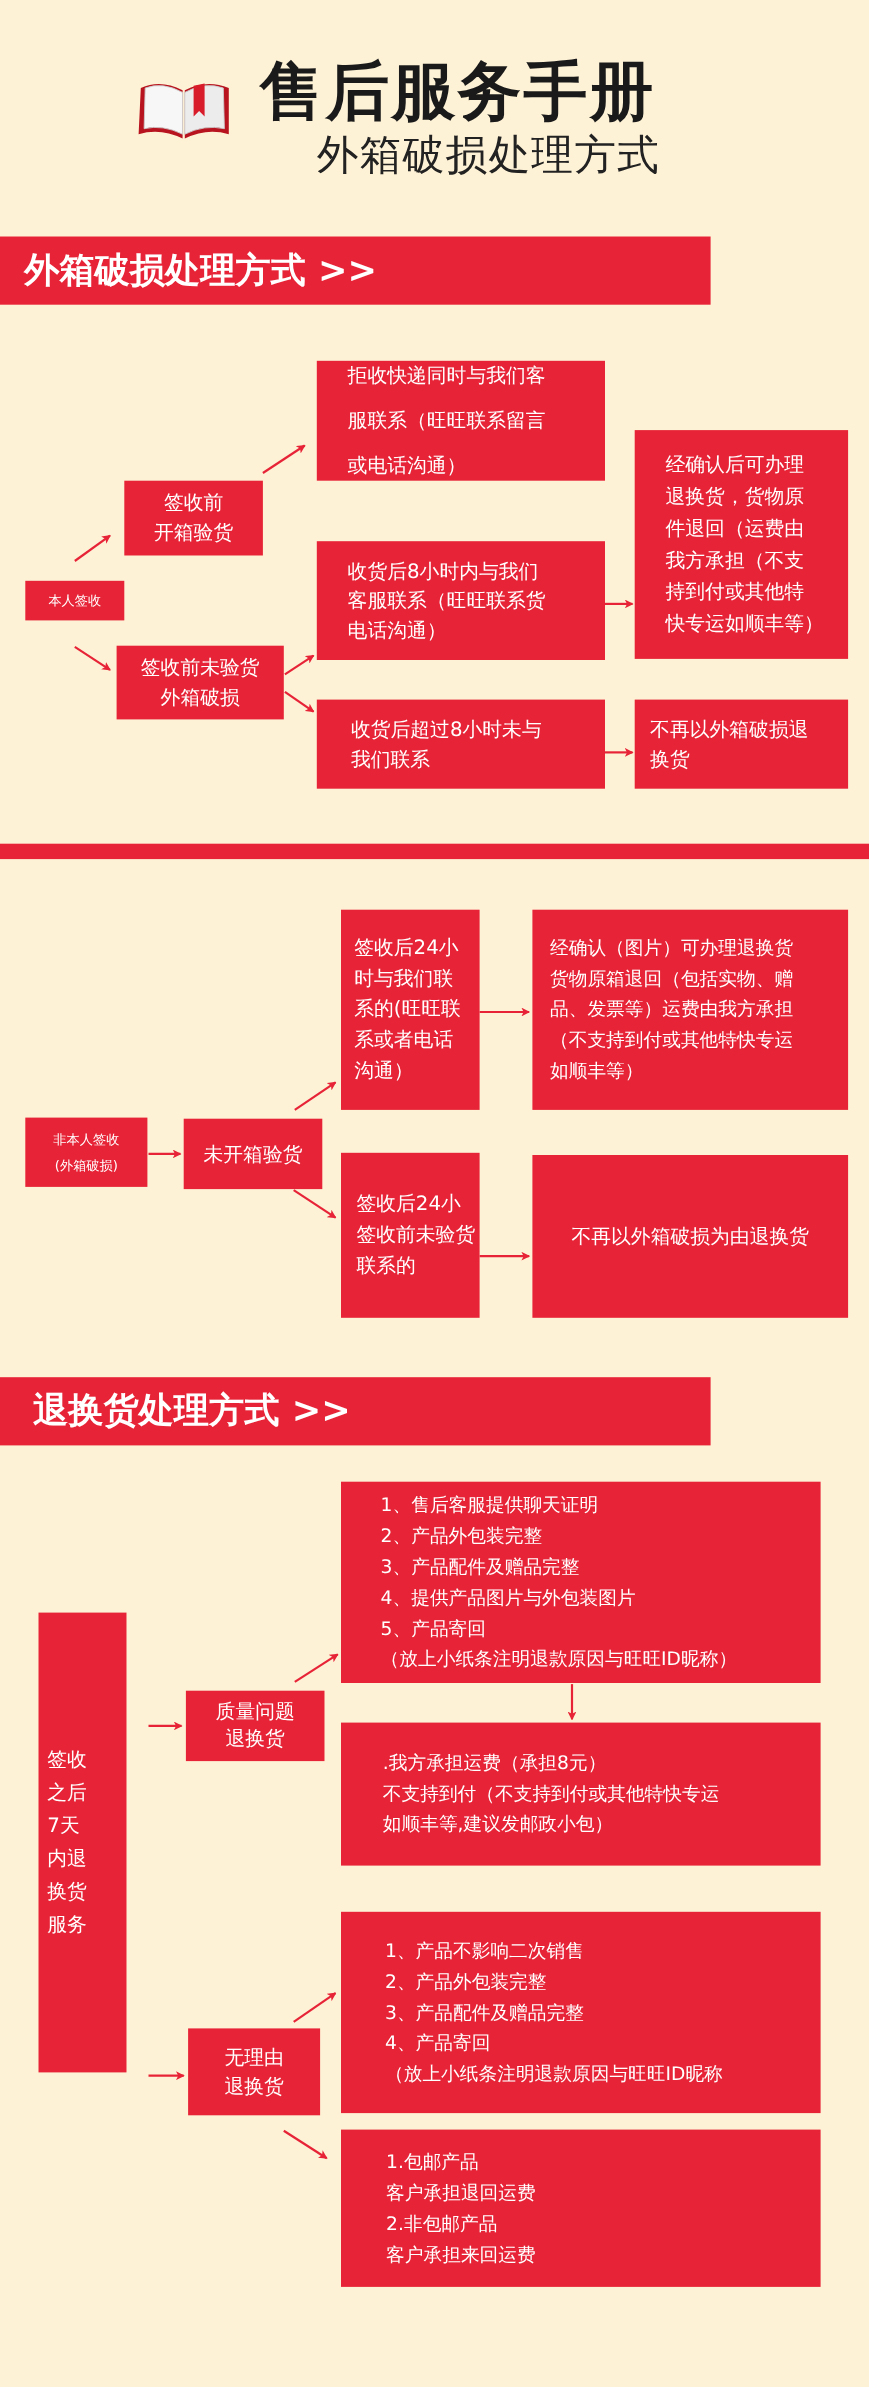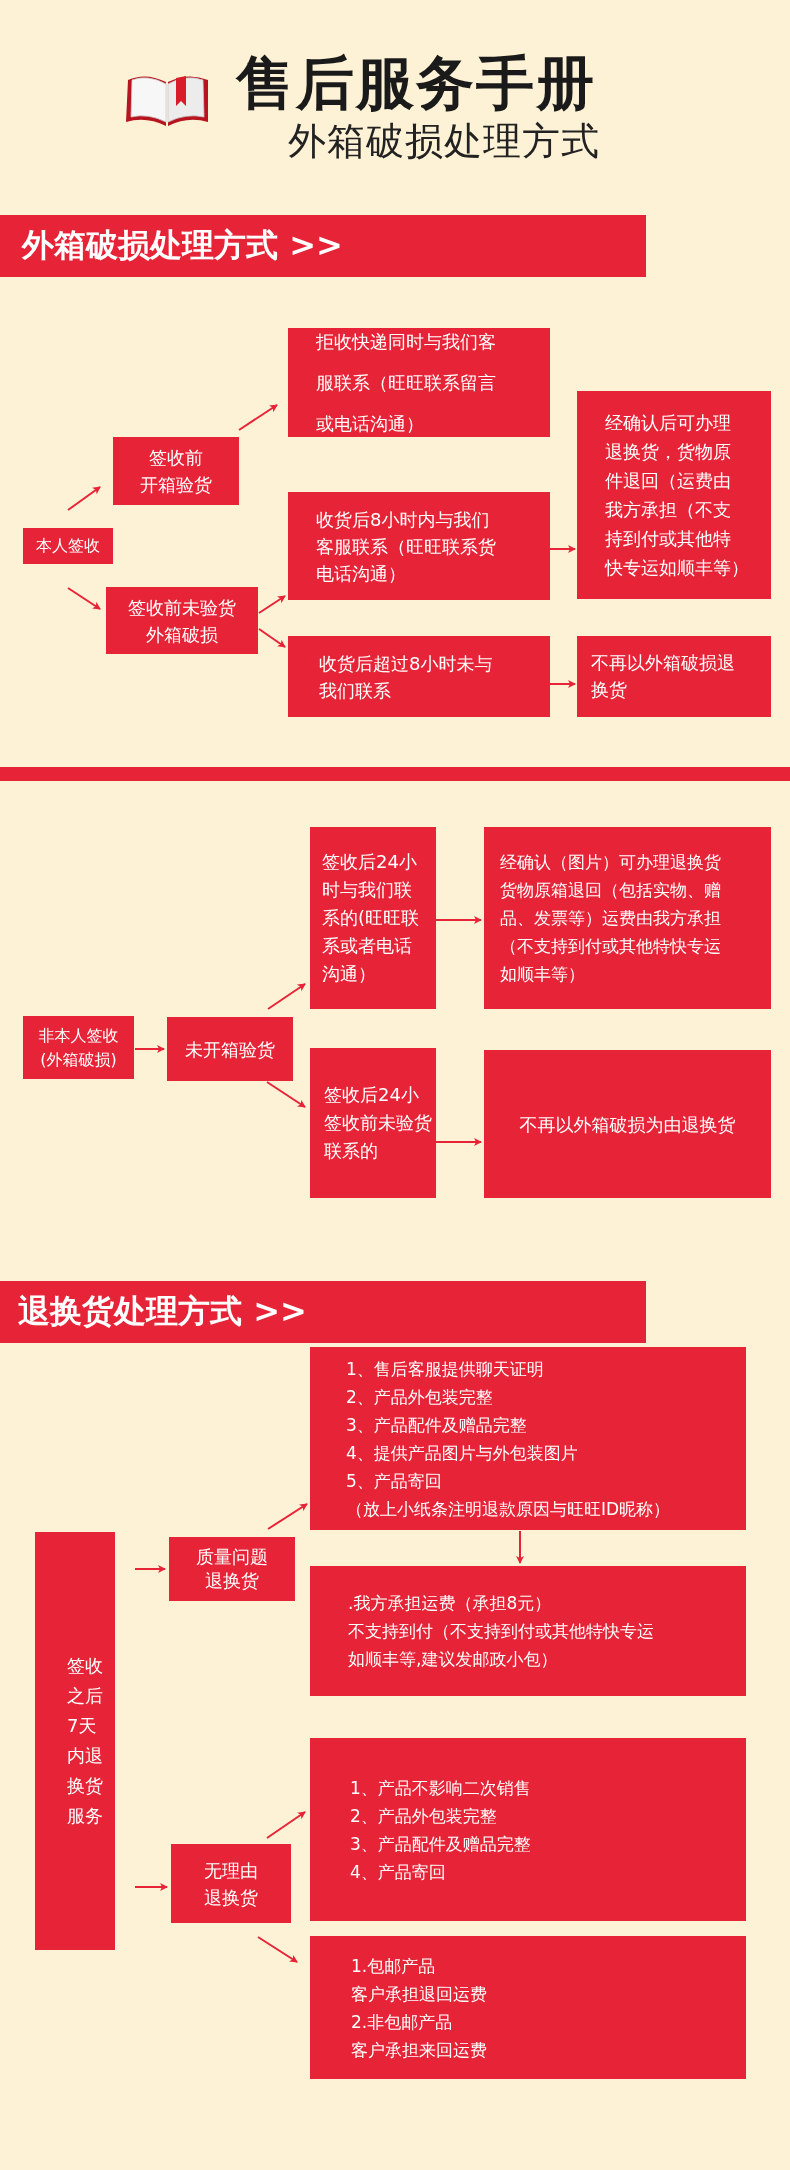--- a/index.html
+++ b/index.html
@@ -4,21 +4,21 @@
   <style>
     * { margin: 0; padding: 0; box-sizing: border-box; }
     html, body { width: 790px; height: 2170px; background: #FEF2D6; overflow: hidden; }
     body { position: relative; font-family: "DejaVu Sans", "Liberation Sans", sans-serif; color: #fff; }
     .box { position: absolute; background: #E72437; color: #fff; display: flex; flex-direction: column; justify-content: center; }
     .box .ln { display: block; white-space: nowrap; }
     .center { align-items: center; text-align: center; }
     .left { align-items: flex-start; text-align: left; }
     .fs18 { font-size: 18px; line-height: 27px; }
     .fs17 { font-size: 17px; line-height: 28px; }
-    .fs16 { font-size: 16px; line-height: 24px; }
+    .fs16 { font-size: 12px; line-height: 24px; }
     .title { position: absolute; left: 236px; top: 48px; font-size: 58px; font-weight: bold; color: #1a1a1a; letter-spacing: 2px; white-space: nowrap; line-height: 70px; }
     .subtitle { position: absolute; left: 288px; top: 122px; font-size: 38px; color: #222; white-space: nowrap; line-height: 38px; letter-spacing: 1px; }
     .header-bar { position: absolute; left: 0; width: 646px; background: #E72437; color: #fff; font-weight: bold; font-size: 32px; display: flex; align-items: center; white-space: nowrap; }
     .divider { position: absolute; left: 0; width: 790px; height: 14px; background: #E72437; top: 767px; }
     svg.arrows { position: absolute; left: 0; top: 0; width: 790px; height: 2170px; pointer-events: none; }
     .book { position: absolute; left: 124px; top: 70px; width: 86px; height: 58px; }
   </style>
 </head>
 <body>
 
@@ -99,25 +99,25 @@
   <span class="ln">经确认（图片）可办理退换货</span>
   <span class="ln">货物原箱退回（包括实物、赠</span>
   <span class="ln">品、发票等）运费由我方承担</span>
   <span class="ln">（不支持到付或其他特快专运</span>
   <span class="ln">如顺丰等）</span>
 </div>
 <div class="box center fs18" style="left:484px;top:1050px;width:287px;height:148px;">
   <span class="ln">不再以外箱破损为由退换货</span>
 </div>
 
-<div class="header-bar" style="top:1281px;height:62px;padding-left:18px;">
+<div class="header-bar" style="top:1252px;height:62px;padding-left:30px;">
   <span>退换货处理方式 &gt;&gt;</span>
 </div>
 
-<div class="box left fs18" style="left:35px;top:1532px;width:80px;height:418px;padding-left:32px;line-height:30px;">
+<div class="box left fs18" style="left:35px;top:1466px;width:80px;height:418px;padding-left:8px;line-height:30px;">
   <span class="ln">签收</span>
   <span class="ln">之后</span>
   <span class="ln">7天</span>
   <span class="ln">内退</span>
   <span class="ln">换货</span>
   <span class="ln">服务</span>
 </div>
 <div class="box center fs18" style="left:169px;top:1537px;width:126px;height:64px;line-height:24px;">
   <span class="ln">质量问题</span>
   <span class="ln">退换货</span>
@@ -138,20 +138,21 @@
 <div class="box left fs17" style="left:310px;top:1566px;width:436px;height:130px;padding-left:38px;">
   <span class="ln">.我方承担运费（承担8元）</span>
   <span class="ln">不支持到付（不支持到付或其他特快专运</span>
   <span class="ln">如顺丰等,建议发邮政小包）</span>
 </div>
 <div class="box left fs17" style="left:310px;top:1738px;width:436px;height:183px;padding-left:40px;">
   <span class="ln">1、产品不影响二次销售</span>
   <span class="ln">2、产品外包装完整</span>
   <span class="ln">3、产品配件及赠品完整</span>
   <span class="ln">4、产品寄回</span>
+  <span class="ln">（放上小纸条注明退款原因与旺旺ID昵称</span>
 </div>
 <div class="box left fs17" style="left:310px;top:1936px;width:436px;height:143px;padding-left:41px;">
   <span class="ln">1.包邮产品</span>
   <span class="ln">客户承担退回运费</span>
   <span class="ln">2.非包邮产品</span>
   <span class="ln">客户承担来回运费</span>
 </div>
 
 <svg class="arrows" viewBox="0 0 790 2170">
   <defs>

